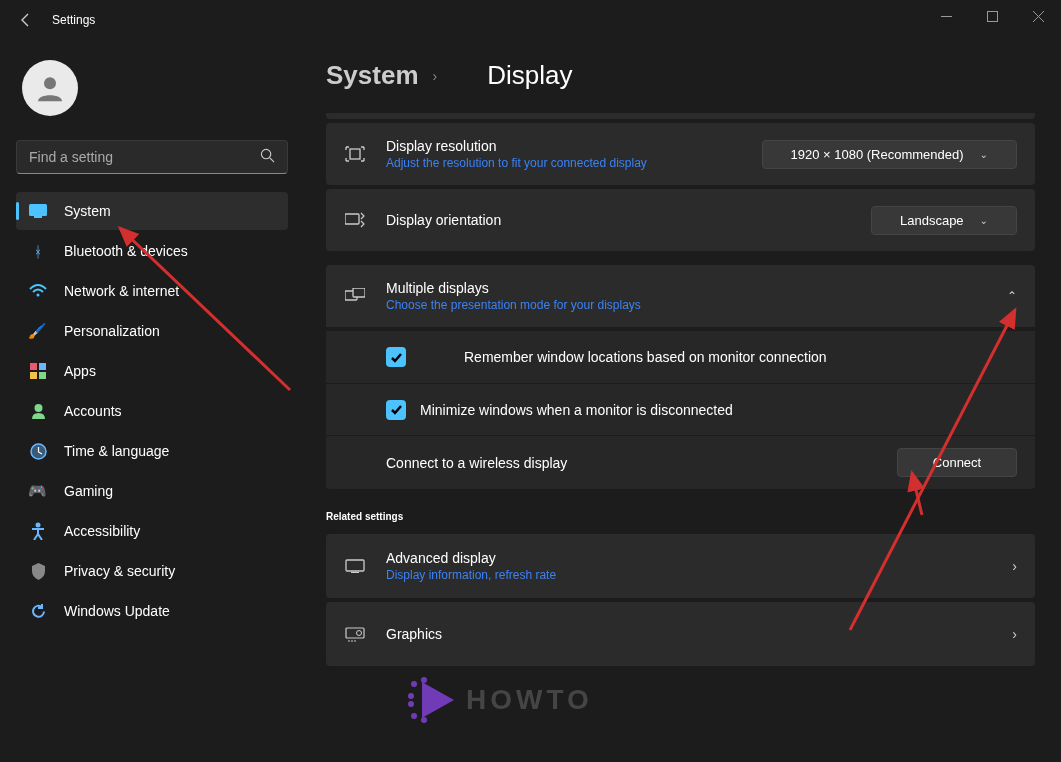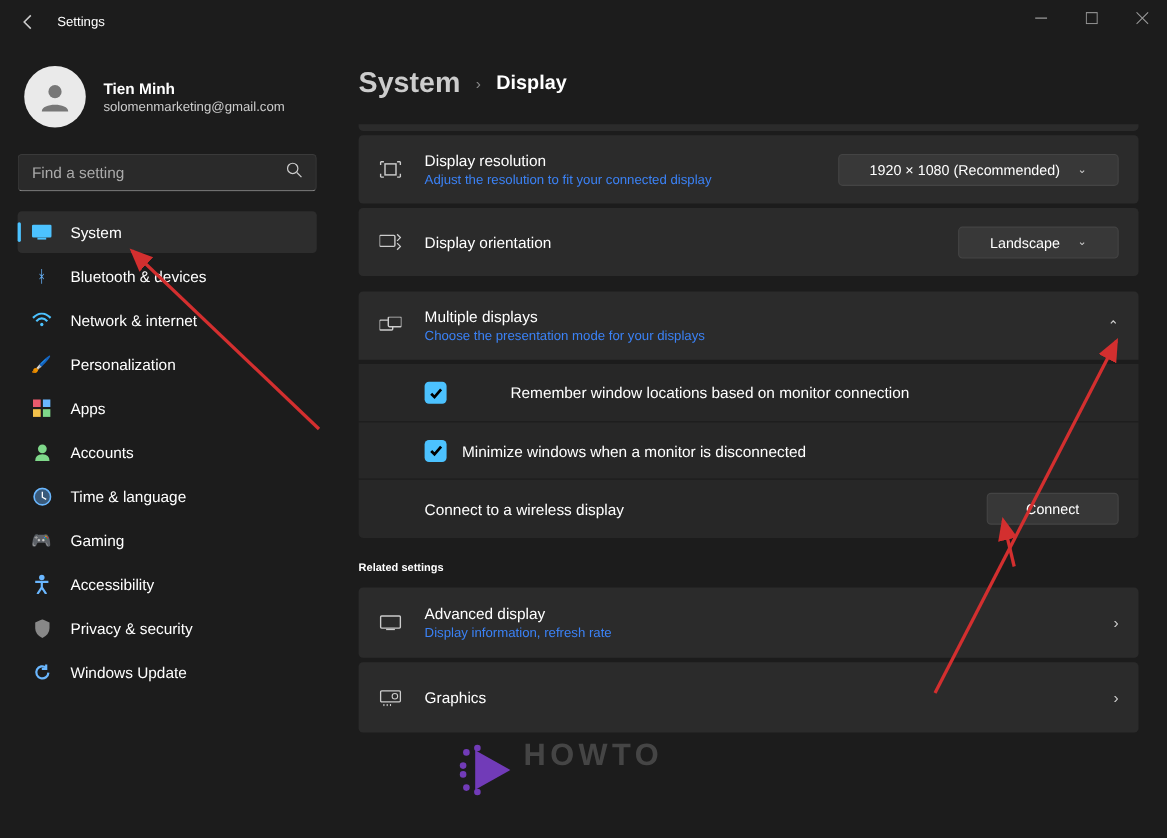--- a/index.html
+++ b/index.html
@@ -30,21 +30,21 @@
     .nav-item { display:flex; align-items:center; height:38px; padding:0 12px; border-radius:4px; margin-bottom:2px; font-size:14px; color:#fff; position:relative; cursor:pointer; }
     .nav-item.active { background:#2d2d2d; }
     .nav-item.active::before { content:''; position:absolute; left:0; top:10px; bottom:10px; width:3px; background:#4cc2ff; border-radius:3px; }
     .nav-item .nav-icon { width:20px; height:20px; margin-right:16px; display:flex; align-items:center; justify-content:center; font-size:15px; }
 
     
     .content { flex:1; padding: 20px 26px 0 26px; overflow-y:auto; }
     .breadcrumb { display:flex; align-items:center; gap:14px; margin-bottom:22px; }
     .breadcrumb .bc1 { font-size:26px; font-weight:600; color:#ccc; }
     .breadcrumb .chev { color:#888; font-size:14px; }
-    .breadcrumb .bc2 { font-size:18px; font-weight:700; }
+    .breadcrumb .bc2 { font-size:26px; font-weight:400;margin-left:36px; }
 
     .card { background:#2b2b2b; border-radius:4px; margin-bottom:4px; padding:14px 18px; display:flex; align-items:center; min-height:62px; }
     .card-icon { width:22px; color:#ccc; margin-right:20px; display:flex; align-items:center; justify-content:center; flex-shrink:0;}
     .card-body { flex:1; }
     .card-title { font-size:14px; }
     .card-sub { font-size:12px; color:#3b82f6; margin-top:2px; }
     .card-control { display:flex; align-items:center; gap:12px; }
     .select-box { background:#383838; border:1px solid #444; border-radius:4px; padding:6px 28px; font-size:13px; color:#fff; display:flex; align-items:center; gap:16px; min-width:110px; justify-content:space-between; }
     .select-box.wide { min-width:220px; }
     .chev-down { color:#ccc; font-size:10px; }
@@ -58,21 +58,21 @@
     .action-row { padding:12px 18px 12px 60px; display:flex; align-items:center; min-height:52px; border-top:1px solid #1c1c1c; }
     .action-row .row-title { flex:1; font-size:14px; }
     .btn { background:#373737; border:1px solid #444; border-radius:4px; padding:6px 24px; color:#fff; font-size:13px; min-width:120px; text-align:center; }
 
     .section-heading { font-size:10px; font-weight:600; margin:22px 0 12px 0; }
 
     .link-card { background:#2b2b2b; border-radius:4px; margin-bottom:4px; padding:14px 18px; display:flex; align-items:center; min-height:64px; }
     .link-card .chev-right { color:#ccc; font-size:14px; }
 
     
-    .watermark { position:absolute; left:412px; top:670px; display:flex; align-items:flex-start; opacity:0.9; pointer-events:none; }
+    .watermark { position:absolute; left:402px; top:670px; display:flex; align-items:center; opacity:0.9; pointer-events:none; }
     .watermark .wm-logo { width:60px; height:60px; }
     .watermark .wm-text { font-size:28px; font-weight:700; color:#4a4a4a; letter-spacing:4px; margin-left:4px; }
 
     
     .annot { position:absolute; pointer-events:none; }
   </style>
 </head>
 <body>
 
 <div class="titlebar">
@@ -103,24 +103,20 @@
 
 <div class="main-layout">
 
   <div class="sidebar">
     <div class="profile">
       <div class="avatar">
         <svg width="32" height="32" viewBox="0 0 24 24">
             <circle cx="12" cy="8.5" r="4.5"></circle>
             <path d="M3 22 C3 16 21 16 21 22 Z"></path>
           </svg>
-      </div>
-      <div>
-        <div class="profile-name">Tien Minh</div>
-        <div class="profile-email">solomenmarketing@gmail.com</div>
       </div>
     </div>
     <div class="search-box">
       <input type="text" placeholder="Find a setting" style="">
       <span class="search-icon">
         <svg width="15" height="15" viewBox="0 0 16 16">
             <circle cx="6.5" cy="6.5" r="5" stroke="#ccc" stroke-width="1.2" fill="none"></circle>
             <line x1="10.5" y1="10.5" x2="15" y2="15" stroke="#ccc" stroke-width="1.2"></line>
           </svg>
       </span>

